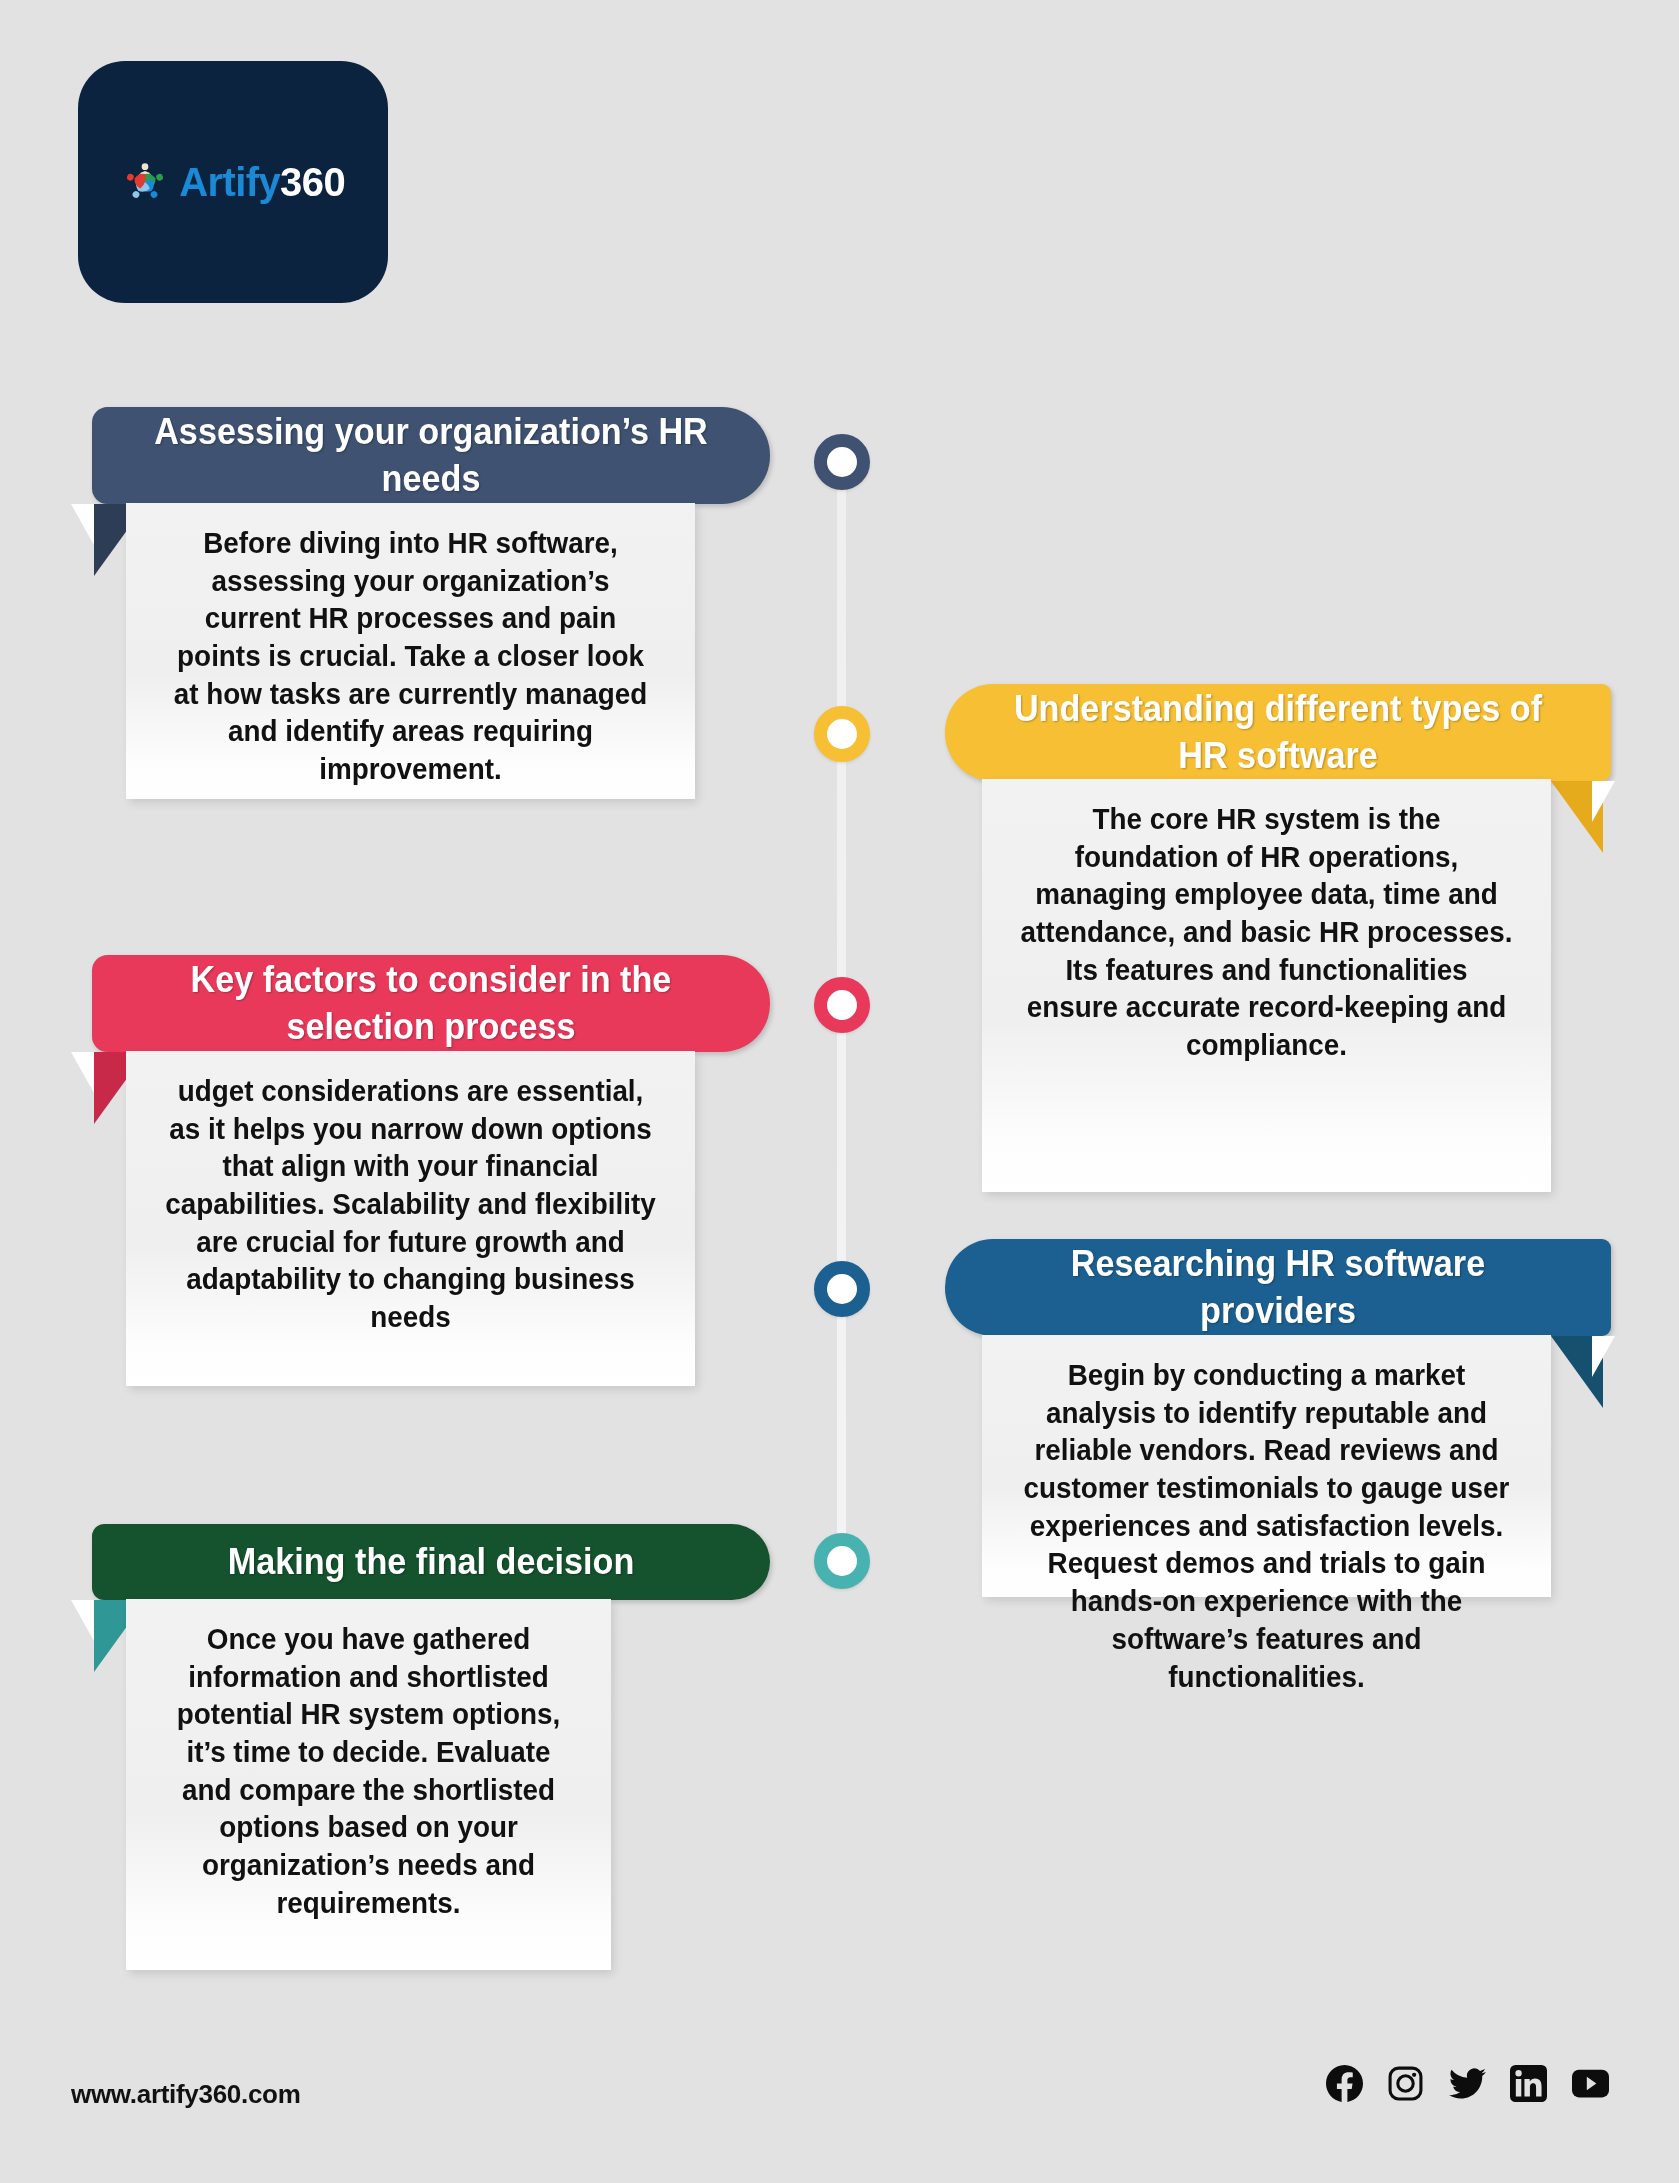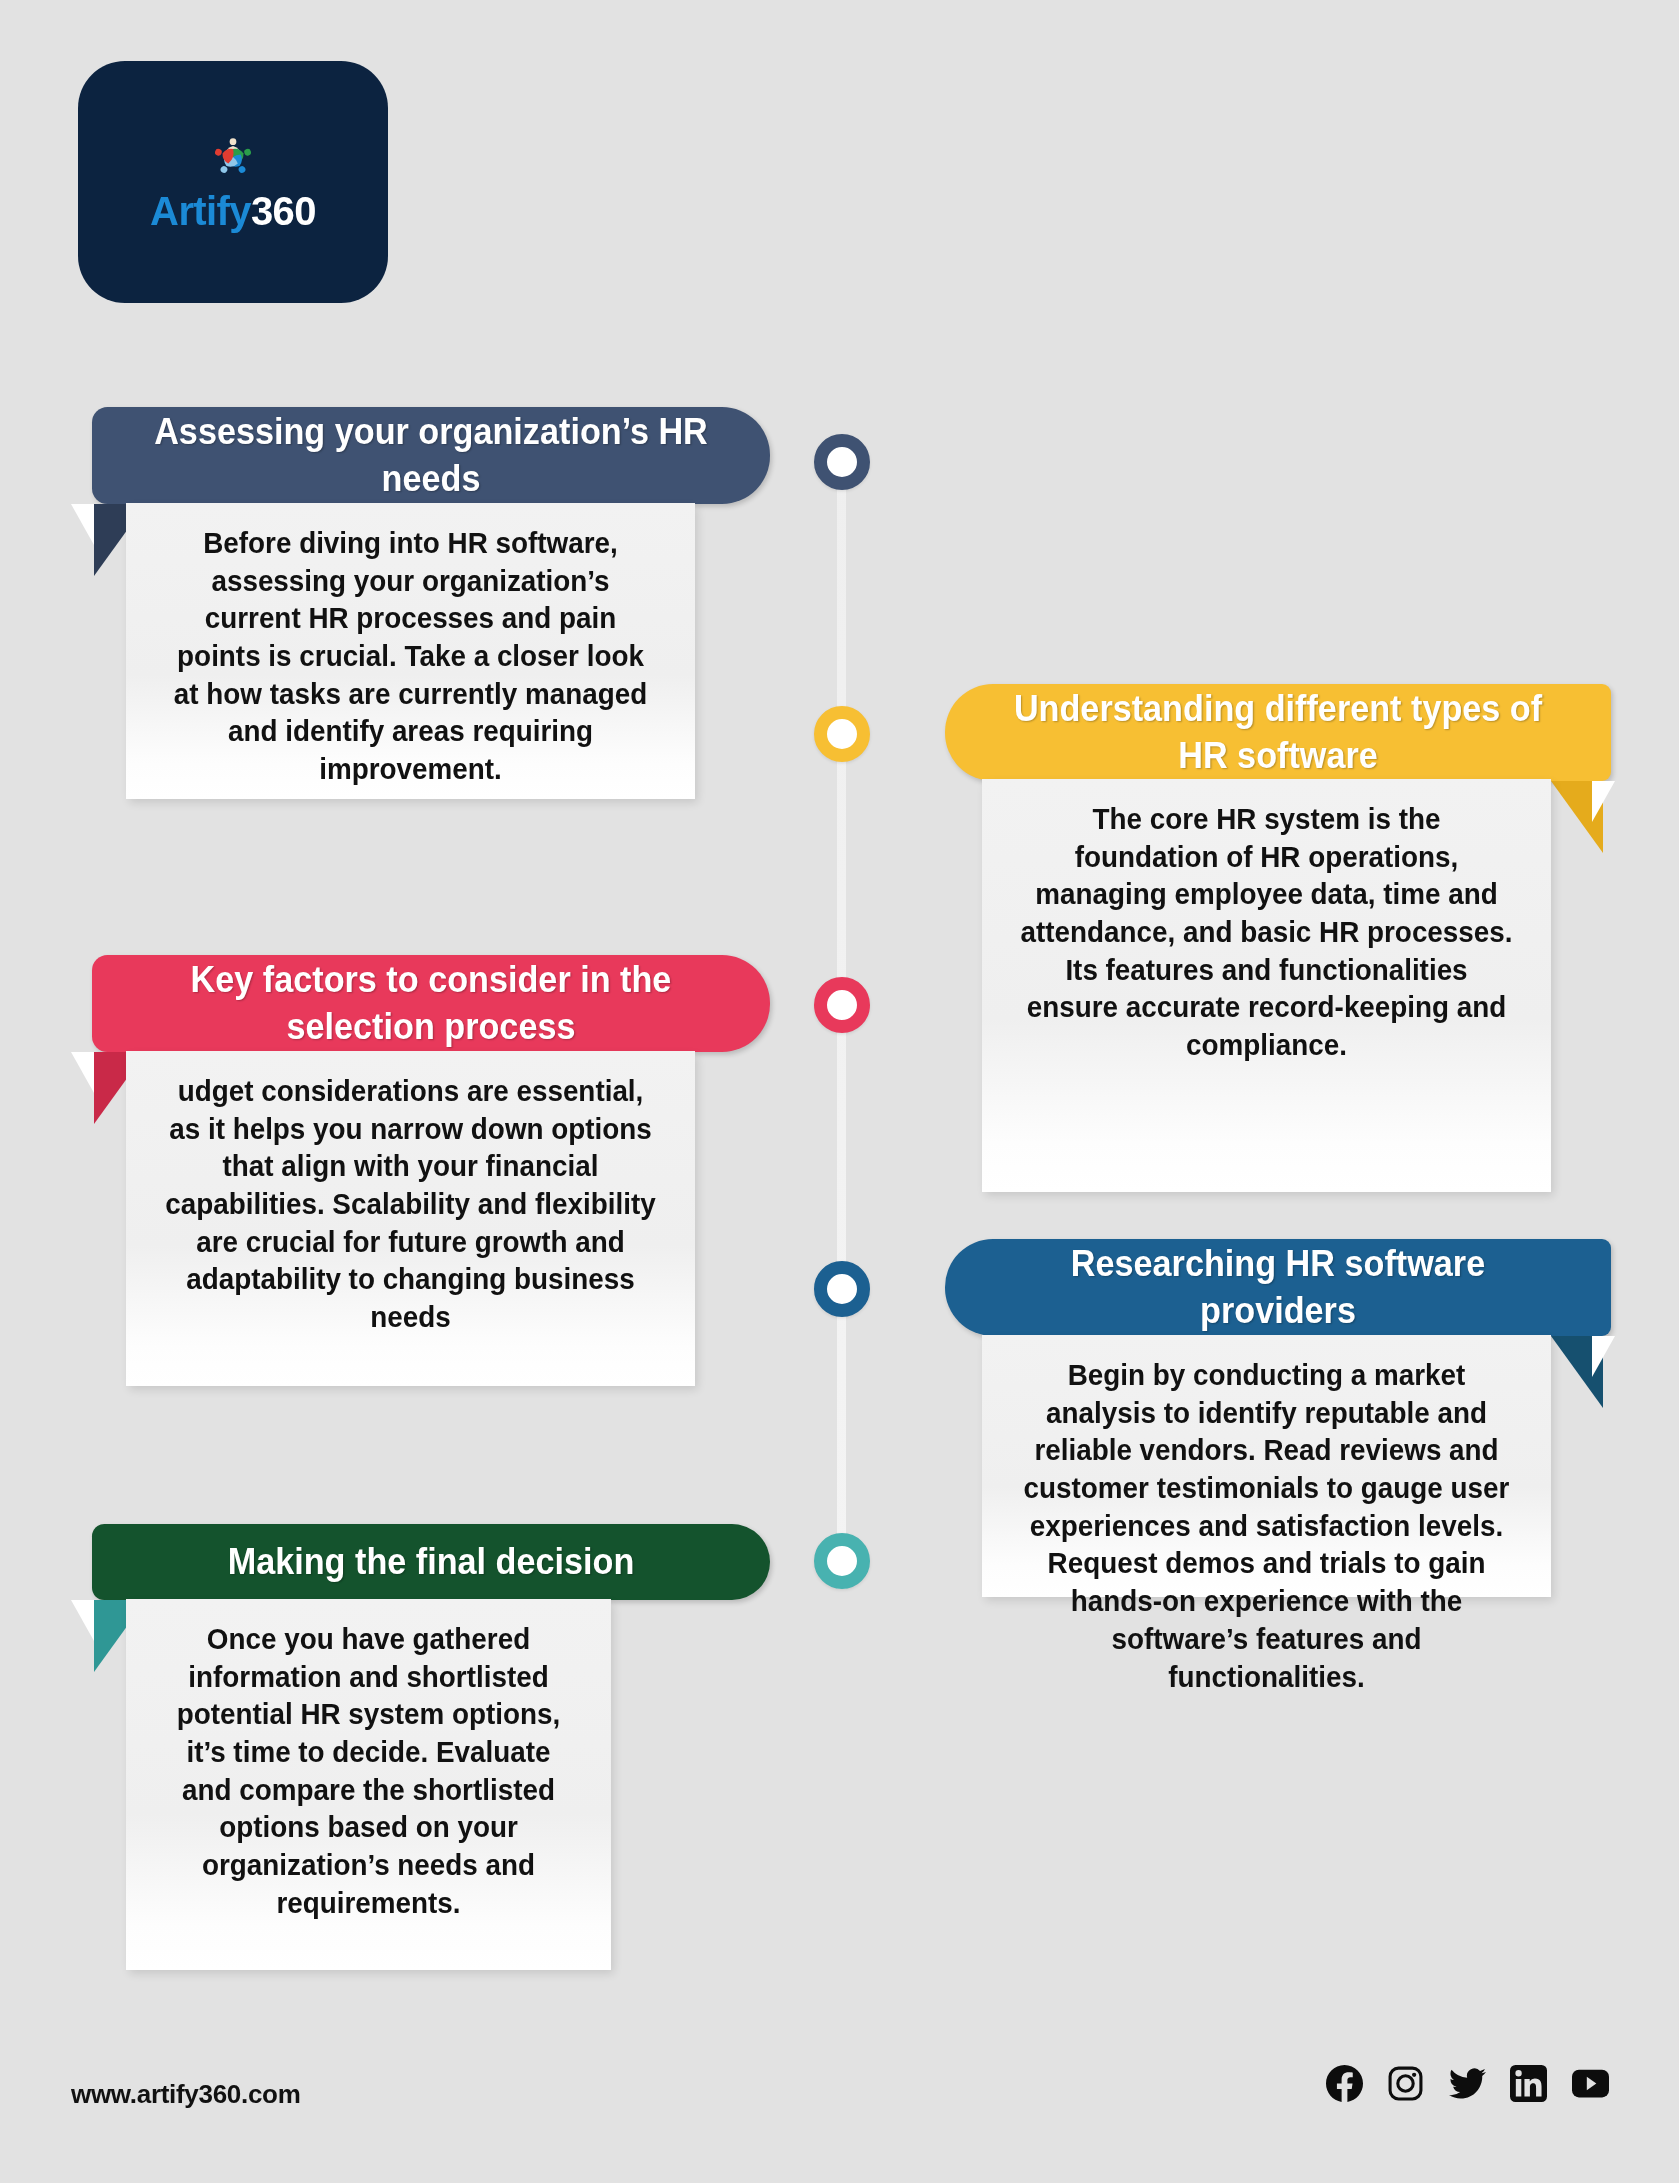--- a/index.html
+++ b/index.html
@@ -9,21 +9,21 @@
     font-family:"Liberation Sans", sans-serif;
     overflow:hidden;position:relative;
   }
   
   .header{position:absolute;left:0;top:0;width:1680px;height:310px;}
   .logo-box{
     position:absolute;left:78px;top:61px;width:310px;height:242px;
     background:#0c2340;border-radius:47px;
     display:flex;align-items:center;justify-content:center;
   }
-  .logo-inner{display:flex;align-items:center;gap:10.3px;flex-direction:column;}
+  .logo-inner{display:flex;align-items:center;gap:10.3px;}
   .logo-mark{width:48px;height:48px;position:relative;flex:none;}
   .logo-text{font-size:40px;font-weight:bold;letter-spacing:-0.6px;line-height:1;}
   .logo-text .a{color:#1b8ad6;}
   .logo-text .n{color:#ffffff;}
   .title-box{
     position:absolute;left:430px;top:61px;width:1173px;height:242px;
     background:#0c2340;border-radius:47px;
     display:flex;align-items:center;justify-content:center;text-align:center;
   }
   .title-text{

